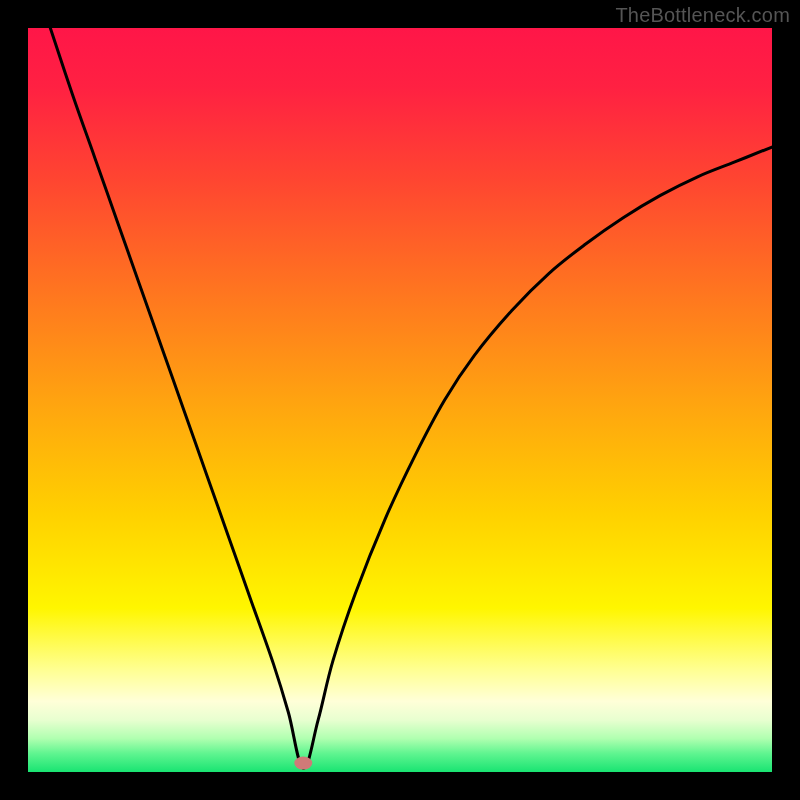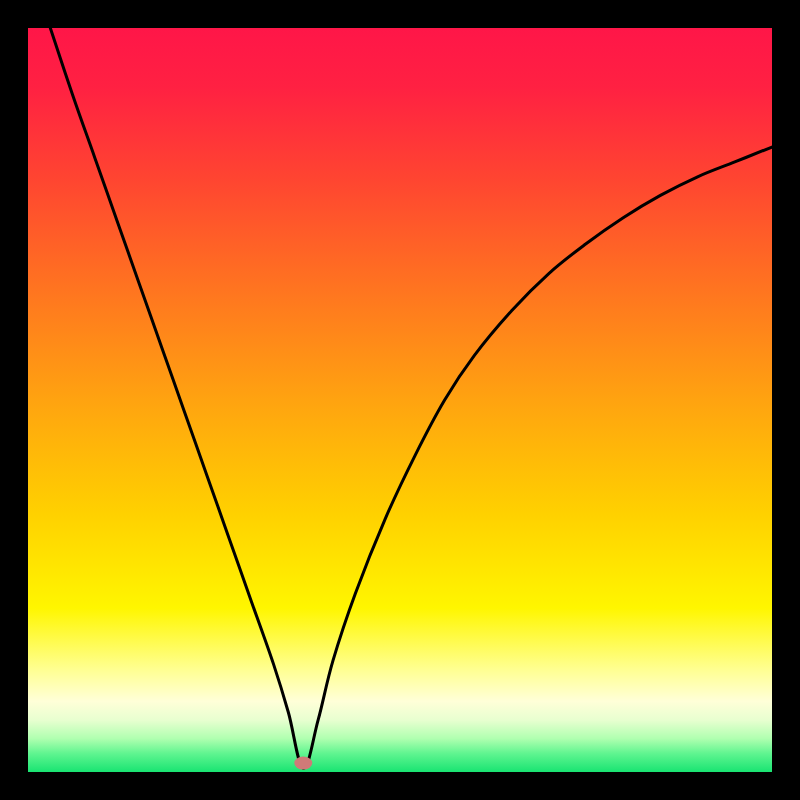--- a/index.html
+++ b/index.html
@@ -33,20 +33,21 @@
     font-size: 20px;
     font-weight: 500;
     letter-spacing: 0.2px;
   }
 </style>
 </head>
 <body>
 
 <div class="frame">
 
+  <div class="attrib">TheBottleneck.com</div>
 
   <div class="plot-area">
     <svg id="plot-svg" width="744" height="744" viewBox="0 0 744 744">
       <defs>
         <linearGradient id="bg-grad" x1="0" y1="0" x2="0" y2="1">
             <stop offset="0%" stop-color="#ff1648"></stop>
             <stop offset="8%" stop-color="#ff2142"></stop>
             <stop offset="20%" stop-color="#ff4431"></stop>
             <stop offset="35%" stop-color="#ff7420"></stop>
             <stop offset="50%" stop-color="#ffa310"></stop>

